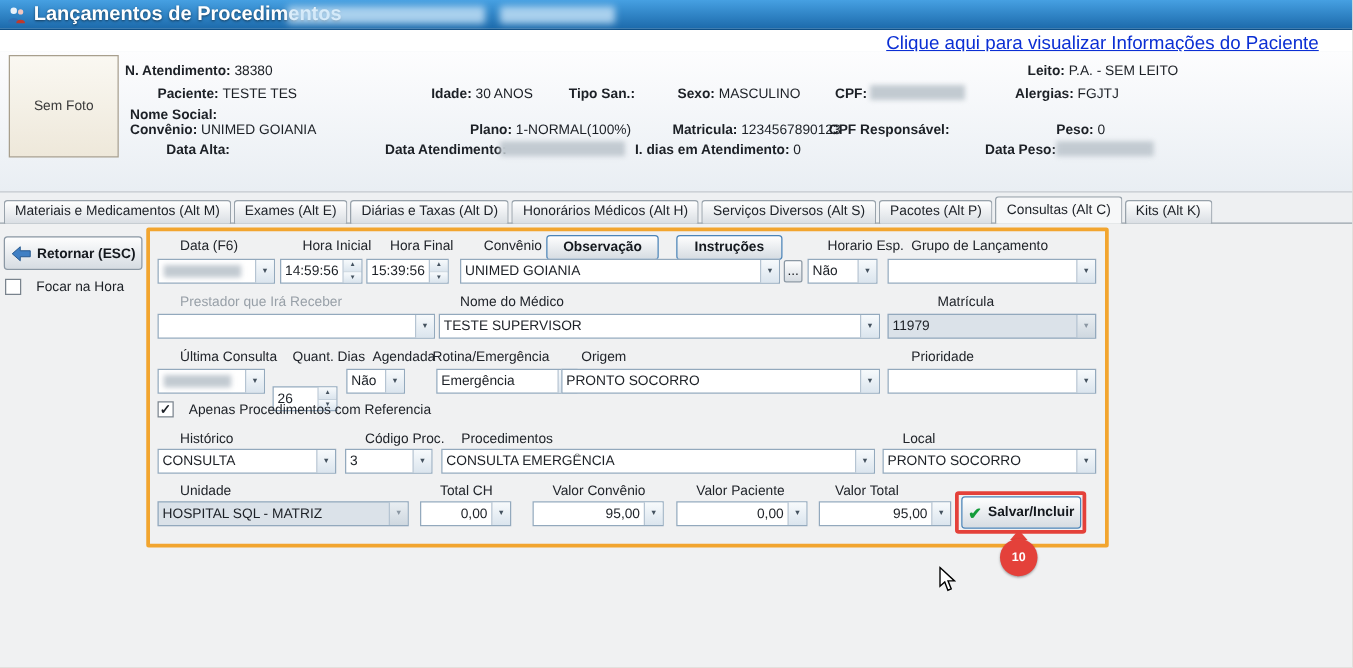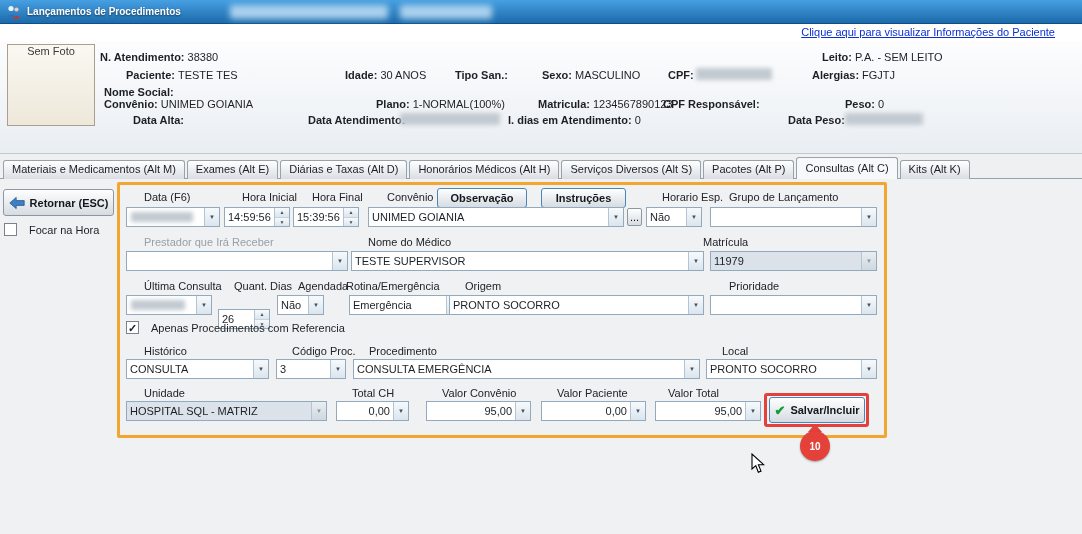--- a/index.html
+++ b/index.html
@@ -6,37 +6,37 @@
   html,body { background:#d4d0c8; }
   .app { position:relative; width:1082px; height:534px; overflow:hidden;
          background:#eef0f2; font-family:"Liberation Sans", sans-serif;
          font-size:11px; color:#1c2026; }
 
   
   .titlebar { position:absolute; left:0; top:0; width:100%; height:24px;
               background:linear-gradient(#46a0e2,#1c6aab);
               border-bottom:1px solid #0f4f86; display:flex; align-items:center; }
   .title-icon { margin-left:5px; width:16px; height:16px; flex:0 0 auto; }
-  .title-text { margin-left:6px; color:#fff; font-size:10px; font-weight:bold;
+  .title-text { margin-left:6px; color:#fff; font-size:16px; font-weight:bold;
                 text-shadow:0 1px 2px rgba(0,0,0,.55); white-space:nowrap; }
   .tb-redact { position:absolute; top:5px; height:14px; border-radius:2px;
                background:rgba(200,227,248,.8); filter:blur(3px); }
 
   
   .linkbar { position:absolute; left:0; top:24px; width:100%; height:17px; background:#fff; }
-  .patient-link { position:absolute; right:27px; top:2px; font-size:11px;
+  .patient-link { position:absolute; right:27px; top:2px; font-size:15px;
                   color:#0b2fd4; text-decoration:underline; white-space:nowrap; cursor:pointer; }
 
   
   .patient-panel { position:absolute; left:0; top:41px; width:100%; height:113px;
                    background:linear-gradient(#fdfdfe,#e9eef3);
                    border-bottom:1px solid #c2c8ce; }
   .photo-box { position:absolute; left:7px; top:3px; width:88px; height:82px;
                background:linear-gradient(#faf8f2,#eee8da); border:1px solid #a89f8d;
-               display:flex; justify-content:center; color:#3a3a3a; }
+               display:flex; align-items:center; justify-content:center; color:#3a3a3a; }
   .pf { position:absolute; white-space:nowrap; }
   .pf b { font-weight:bold; }
   .pf .pv { margin-left:3px; }
   .redact { position:absolute; background:#c2cad1; filter:blur(2px); border-radius:1px; }
 
   
   .tabs { position:absolute; left:3px; top:157px; height:22px; display:flex;
           align-items:flex-end; z-index:3; }
   .tab { height:19px; line-height:17px; padding:0 8px; margin-right:2px; cursor:pointer;
          background:linear-gradient(#ffffff,#d9dee3); border:1px solid #98a2ab;
@@ -250,21 +250,21 @@
     <span class="cv">Não</span>
     <span class="ca">▼</span>
   </div>
   <div class="combo" style="left:710px;top:207px;width:167px;">
     <span class="cv"></span>
     <span class="ca">▼</span>
   </div>
 
   <span class="lbl dim" style="left:128px;top:236px;">Prestador que Irá Receber</span>
   <span class="lbl" style="left:352px;top:236px;">Nome do Médico</span>
-  <span class="lbl" style="left:687px;top:236px;">Matrícula</span>
+  <span class="lbl" style="left:734px;top:236px;">Matrícula</span>
 
   <div class="combo" style="left:126px;top:251px;width:222px;">
     <span class="cv"></span>
     <span class="ca">▼</span>
   </div>
   <div class="combo" style="left:351px;top:251px;width:353px;">
     <span class="cv">TESTE SUPERVISOR</span>
     <span class="ca">▼</span>
   </div>
   <div class="combo disabled" style="left:710px;top:251px;width:167px;">
@@ -308,21 +308,21 @@
     <span class="ca">▼</span>
   </div>
 
   <div class="cbrow" style="left:126px;top:321px;">
     <span class="checkbox">✓</span>
     <span>Apenas Procedimentos com Referencia</span>
   </div>
 
   <span class="lbl" style="left:128px;top:345px;">Histórico</span>
   <span class="lbl" style="left:276px;top:345px;">Código Proc.</span>
-  <span class="lbl" style="left:353px;top:345px;">Procedimento</span>
+  <span class="lbl" style="left:353px;top:345px;">Procedimentos</span>
   <span class="lbl" style="left:706px;top:345px;">Local</span>
 
   <div class="combo" style="left:126px;top:359px;width:143px;">
     <span class="cv">CONSULTA</span>
     <span class="ca">▼</span>
   </div>
   <div class="combo" style="left:276px;top:359px;width:70px;">
     <span class="cv">3</span>
     <span class="ca">▼</span>
   </div>

